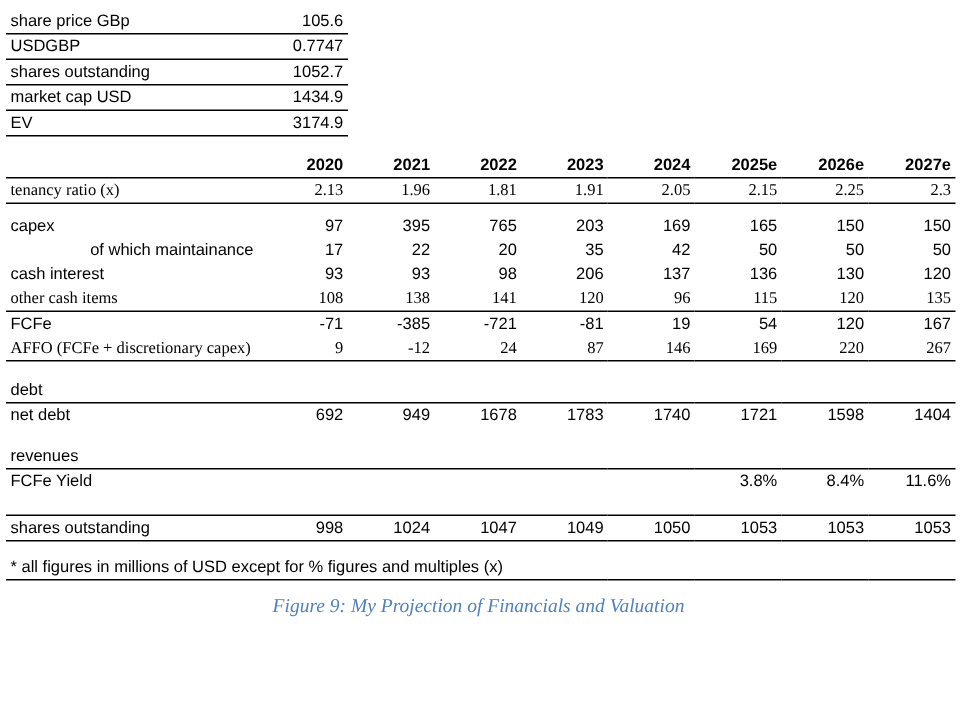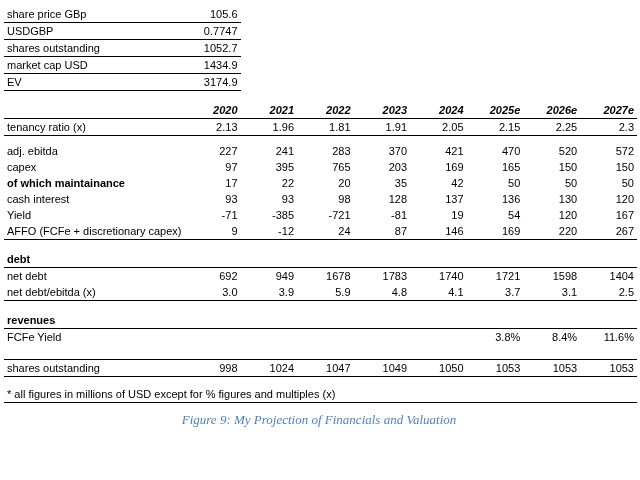--- a/index.html
+++ b/index.html
@@ -29,26 +29,26 @@
     line-height: 16px;
     padding: 0 2px;
     white-space: nowrap;
     overflow: hidden;
     vertical-align: bottom;
   }
   td.label { text-align: left; padding-left: 3px; }
   td.num   { text-align: right; padding-right: 3px; }
 
   tr.kv td:nth-child(-n+2) { border-bottom: 1px solid var(--line, #000); }
-  tr.col-header td { font-weight: bold; border-bottom: 1px solid var(--line, #000); font-style: italic; }
-  tr.section td    { font-weight: bold; border-bottom: 1px solid var(--line, #000); }
-  tr.rb td    { border-bottom: 1px solid var(--line, #000); }
+  tr.col-header td { font-weight: bold; border-bottom: 1px solid var(--line, #000); }
+  tr.section td    { font-weight: normal; border-bottom: 1px solid var(--line, #000); }
+  tr.rb td    { border-bottom: 1px solid var(--line, #000); font-family: Liberation Serif, serif; }
   tr.total td { border-top: 1px solid var(--line, #000); border-bottom: 1px solid var(--line, #000); }
   tr.footnote td { border-bottom: 1px solid var(--line, #000); height: 18px; }
-  tr.indent-right td.label { padding-right: 5px; font-weight: bold; }
+  tr.indent-right td.label { text-align: right; padding-right: 5px; }
   tr.spacer td     { height: 11px; }
   tr.spacer-sm td  { height: 7px; }
   tr.spacer-lg td  { height: 14px; }
 
   .caption {
     margin-top: 9px;
     width: 630px;
     text-align: center;
     font-family: "Liberation Serif", serif;
     font-style: italic;
@@ -151,31 +151,20 @@
           <td class="num">1.91</td>
           <td class="num">2.05</td>
           <td class="num">2.15</td>
           <td class="num">2.25</td>
           <td class="num">2.3</td>
         </tr>
         <tr class="spacer-sm">
           <td colspan="9"></td>
         </tr>
         <tr>
-          <td class="label">adj. ebitda</td>
-          <td class="num">227</td>
-          <td class="num">241</td>
-          <td class="num">283</td>
-          <td class="num">370</td>
-          <td class="num">421</td>
-          <td class="num">470</td>
-          <td class="num">520</td>
-          <td class="num">572</td>
-        </tr>
-        <tr>
           <td class="label">capex</td>
           <td class="num">97</td>
           <td class="num">395</td>
           <td class="num">765</td>
           <td class="num">203</td>
           <td class="num">169</td>
           <td class="num">165</td>
           <td class="num">150</td>
           <td class="num">150</td>
         </tr>
@@ -188,28 +177,39 @@
           <td class="num">42</td>
           <td class="num">50</td>
           <td class="num">50</td>
           <td class="num">50</td>
         </tr>
         <tr>
           <td class="label">cash interest</td>
           <td class="num">93</td>
           <td class="num">93</td>
           <td class="num">98</td>
-          <td class="num">128</td>
+          <td class="num">206</td>
           <td class="num">137</td>
           <td class="num">136</td>
           <td class="num">130</td>
           <td class="num">120</td>
         </tr>
-        <tr>
-          <td class="label">Yield</td>
+        <tr class="rb">
+          <td class="label">other cash items</td>
+          <td class="num">108</td>
+          <td class="num">138</td>
+          <td class="num">141</td>
+          <td class="num">120</td>
+          <td class="num">96</td>
+          <td class="num">115</td>
+          <td class="num">120</td>
+          <td class="num">135</td>
+        </tr>
+        <tr>
+          <td class="label">FCFe</td>
           <td class="num">-71</td>
           <td class="num">-385</td>
           <td class="num">-721</td>
           <td class="num">-81</td>
           <td class="num">19</td>
           <td class="num">54</td>
           <td class="num">120</td>
           <td class="num">167</td>
         </tr>
         <tr class="rb">
@@ -241,31 +241,20 @@
           <td class="label">net debt</td>
           <td class="num">692</td>
           <td class="num">949</td>
           <td class="num">1678</td>
           <td class="num">1783</td>
           <td class="num">1740</td>
           <td class="num">1721</td>
           <td class="num">1598</td>
           <td class="num">1404</td>
         </tr>
-        <tr class="rb">
-          <td class="label">net debt/ebitda (x)</td>
-          <td class="num">3.0</td>
-          <td class="num">3.9</td>
-          <td class="num">5.9</td>
-          <td class="num">4.8</td>
-          <td class="num">4.1</td>
-          <td class="num">3.7</td>
-          <td class="num">3.1</td>
-          <td class="num">2.5</td>
-        </tr>
         <tr class="spacer">
           <td colspan="9"></td>
         </tr>
         <tr class="section">
           <td class="label">revenues</td>
           <td class="num"></td>
           <td class="num"></td>
           <td class="num"></td>
           <td class="num"></td>
           <td class="num"></td>

